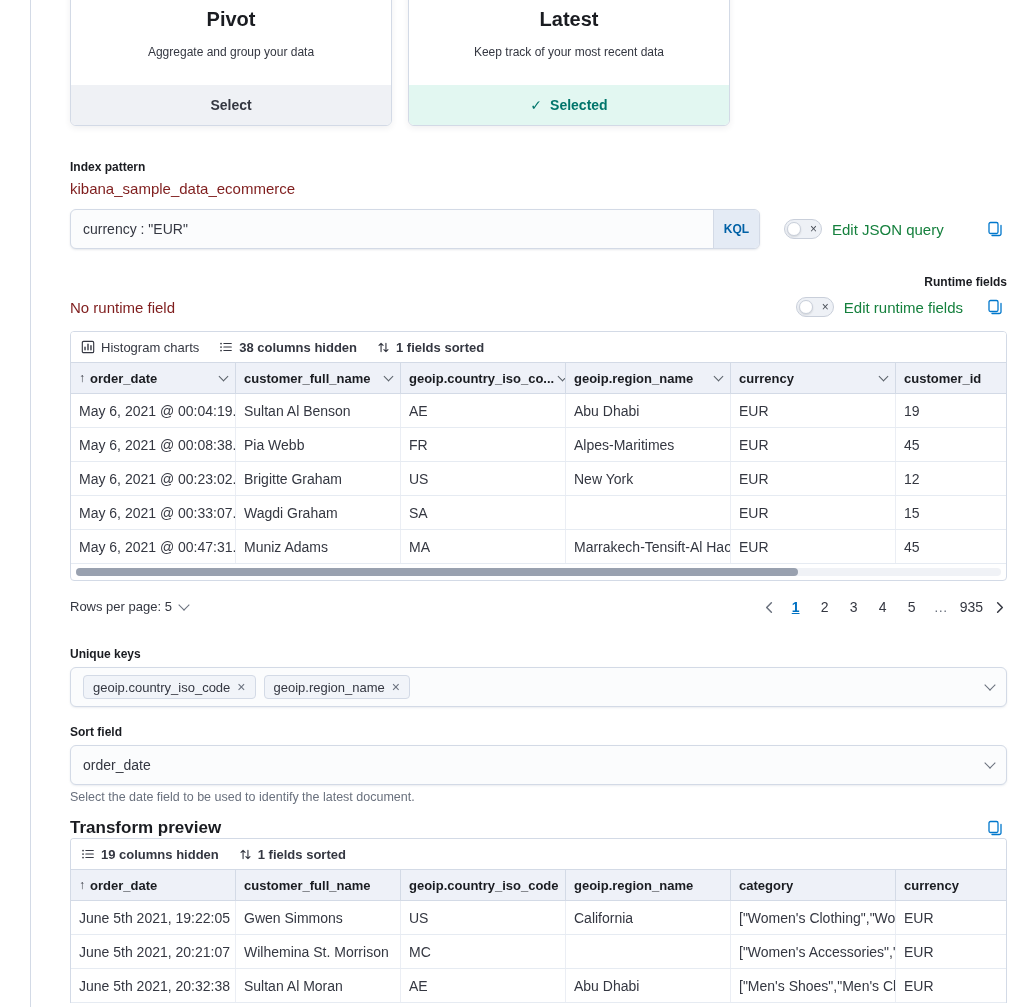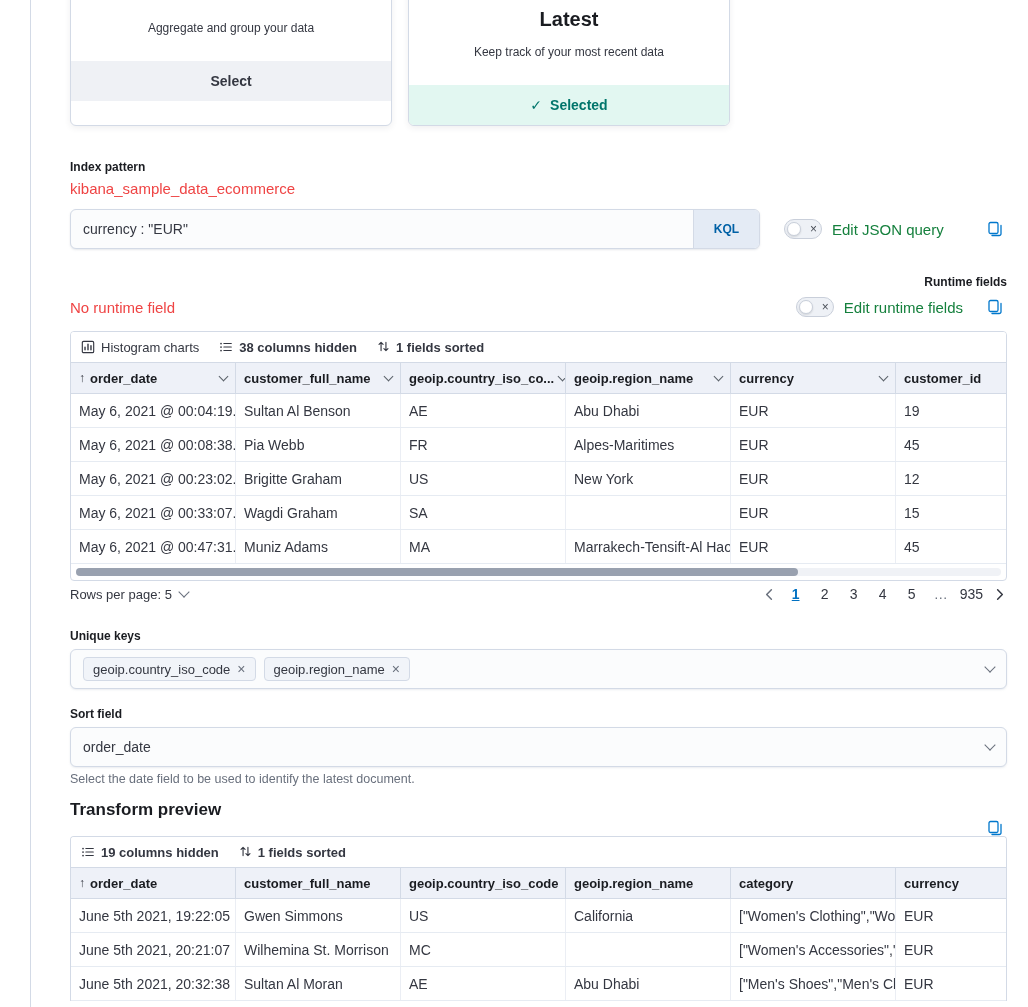--- a/index.html
+++ b/index.html
@@ -19,30 +19,30 @@
   .card-title { font-size:20px; font-weight:700; color:#1a1c21; line-height:24px; }
   .card-desc { margin-top:12px; font-size:12px; color:#343741; line-height:18px; }
   .card-footer { height:40px; display:flex; align-items:center; justify-content:center;
                  font-size:14px; font-weight:700; cursor:pointer; }
   .card-footer.select { background:#eff1f5; color:#343741; }
   .card-footer.selected { background:#e2f7f1; color:#00756b; }
   .check { margin-right:8px; font-weight:700; }
 
   
   .form-label { font-size:12px; font-weight:700; color:#1a1c21; }
-  .form-value { font-size:15px; color:#ef4444; }
+  .form-value { font-size:15px; color:#7f1d1d; }
   .mt-index { margin-top:34px; }
   .mt6 { margin-top:6px; }
 
   .query-row { display:flex; align-items:center; margin-top:12px; }
   .query-bar { width:690px; height:40px; background:#fbfcfd; border:1px solid #d3dae6;
                border-radius:6px; display:flex; align-items:stretch; overflow:hidden;
                box-shadow:0 1px 2px rgba(152,162,179,.25); }
   .query-text { flex:1; display:flex; align-items:center; padding:0 12px; font-size:14px; color:#343741; }
-  .kql-chip { width:66px; display:flex; align-items:center; justify-content:center;
+  .kql-chip { width:46px; display:flex; align-items:center; justify-content:center;
               background:#e4ebf5; color:#0061a6; font-size:12px; font-weight:700;
               border-left:1px solid #d3dae6; cursor:pointer; }
 
   .toggle-group { display:flex; align-items:center; gap:10px; margin-left:24px; }
   .toggle-label { font-size:15px; color:#15803d; }
   .switch { width:38px; height:20px; border:1px solid #c9cfda; border-radius:10px; background:#eef1f6;
             display:inline-flex; align-items:center; justify-content:space-between; padding:0 4px 0 2px; cursor:pointer; }
   .switch-thumb { width:14px; height:14px; background:#fff; border:1px solid #c9cfda; border-radius:50%;
                   box-shadow:0 1px 2px rgba(0,0,0,.12); }
   .switch-x { font-size:12px; color:#4a4f58; line-height:1; }
@@ -51,21 +51,21 @@
 
   .runtime-label { margin-top:26px;text-align:right; }
   .runtime-row { display:flex; align-items:center; margin-top:6px; height:24px; }
   .runtime-row .toggle-group { margin-left:auto; }
   .runtime-row .copy-btn { margin-left:24px; }
 
   
   .grid { margin-top:12px; border:1px solid #d3dae6; border-radius:4px; overflow:hidden; }
   .grid-toolbar { display:flex; align-items:center; gap:20px; padding:5px 10px; height:31px;
                   border-bottom:1px solid #d3dae6; background:#fff; }
-  .tb-item { display:inline-flex; align-items:flex-start; gap:6px; font-size:13px; color:#343741; cursor:pointer; }
+  .tb-item { display:inline-flex; align-items:center; gap:6px; font-size:13px; color:#343741; cursor:pointer; }
   .tb-item.w5 { font-weight:500; }
   .tb-item.w7 { font-weight:700; }
   .grid-header { display:flex; background:#eef1f8; border-bottom:1px solid #d3dae6; }
   .gh-cell { height:30px; display:flex; align-items:center; gap:5px; padding:0 8px;
              font-size:13px; font-weight:700; color:#1a1c21; border-right:1px solid #d3dae6;
              white-space:nowrap; overflow:hidden; cursor:pointer; }
   .gh-cell:last-child { border-right:none; }
   .sort-asc { font-size:12px; font-weight:700; color:#343741; }
   .grid-row { display:flex; border-bottom:1px solid #e6ebf2; background:#fff; }
   .grid-row:last-of-type { border-bottom:1px solid #e6ebf2; }
@@ -73,21 +73,21 @@
              border-right:1px solid rgba(211,218,230,.45); white-space:nowrap; overflow:hidden; }
   .gr-cell:last-child { border-right:none; }
   .c0,.c1,.c2,.c3,.c4 { width:165px; flex:0 0 165px; }
   .c5 { flex:1; }
 
   .hscroll { height:8px; background:#f0f2f6; border-radius:4px; margin:4px 5px; position:relative; }
   .hscroll-thumb { position:absolute; left:0; top:0; height:8px; border-radius:4px; background:#99a1af; }
   .th78 { width:78%; }
 
   
-  .pagination-row { display:flex; align-items:center; margin-top:0; height:26px; }
+  .pagination-row { display:flex; align-items:flex-start; margin-top:18px; height:26px; }
   .rows-btn { display:inline-flex; align-items:center; gap:8px; font-size:13px; color:#343741; cursor:pointer; }
   .pager { margin-left:auto; display:flex; align-items:center; gap:9px; font-size:14px; }
   .page { min-width:20px; text-align:center; color:#343741; cursor:pointer; }
   .page.active { color:#0071c2; font-weight:700; text-decoration:underline; }
   .page.ellipsis { color:#69707d; cursor:default; }
   .pg-arrow { display:inline-flex; align-items:center; cursor:pointer; }
 
   
   .cv { display:inline-block; width:7px; height:7px; border-right:1.6px solid #5a6069;
         border-bottom:1.6px solid #5a6069; transform:rotate(45deg); margin-top:-4px; }
@@ -104,36 +104,37 @@
   .pill-x { color:#69707d; font-size:14px; line-height:1; cursor:pointer; }
   .combo .cv { margin-left:auto; }
   .sf-label { margin-top:18px; }
   .select-box { margin-top:6px; height:40px; border:1px solid #d3dae6; border-radius:6px; background:#fbfcfd;
                 display:flex; align-items:center; padding:0 12px; font-size:14px; color:#343741;
                 box-shadow:0 1px 2px rgba(152,162,179,.2); cursor:pointer; }
   .select-box .cv { margin-left:auto; }
   .help-text { margin-top:5px; font-size:12.5px; color:#69707d; }
 
   
-  .preview-head { margin-top:14px; display:flex; align-items:flex-start;flex-direction:column; }
+  .preview-head { margin-top:14px; display:flex; align-items:center; }
   .preview-title { font-size:17px; font-weight:700; color:#1a1c21; }
   .grid.preview { margin-top:0; border-bottom:none; border-radius:4px 4px 0 0; }
 
   svg { display:block; }
 </style>
 </head>
 <body>
 
 <div class="flyout-edge"></div>
 
 <div class="content">
 
   <div class="cards">
     <div class="card">
       <div class="card-body">
+        <div class="card-title">Pivot</div>
         <div class="card-desc">Aggregate and group your data</div>
       </div>
       <div class="card-footer select">
         <span>Select</span>
       </div>
     </div>
     <div class="card">
       <div class="card-body">
         <div class="card-title">Latest</div>
         <div class="card-desc">Keep track of your most recent data</div>

